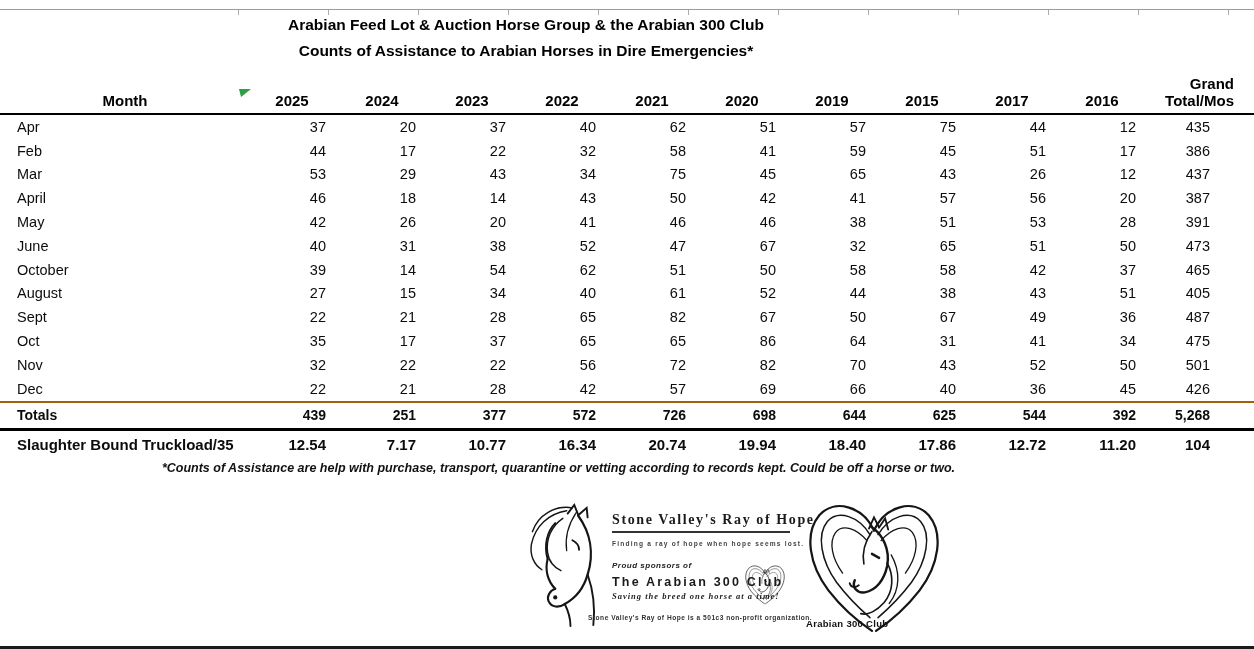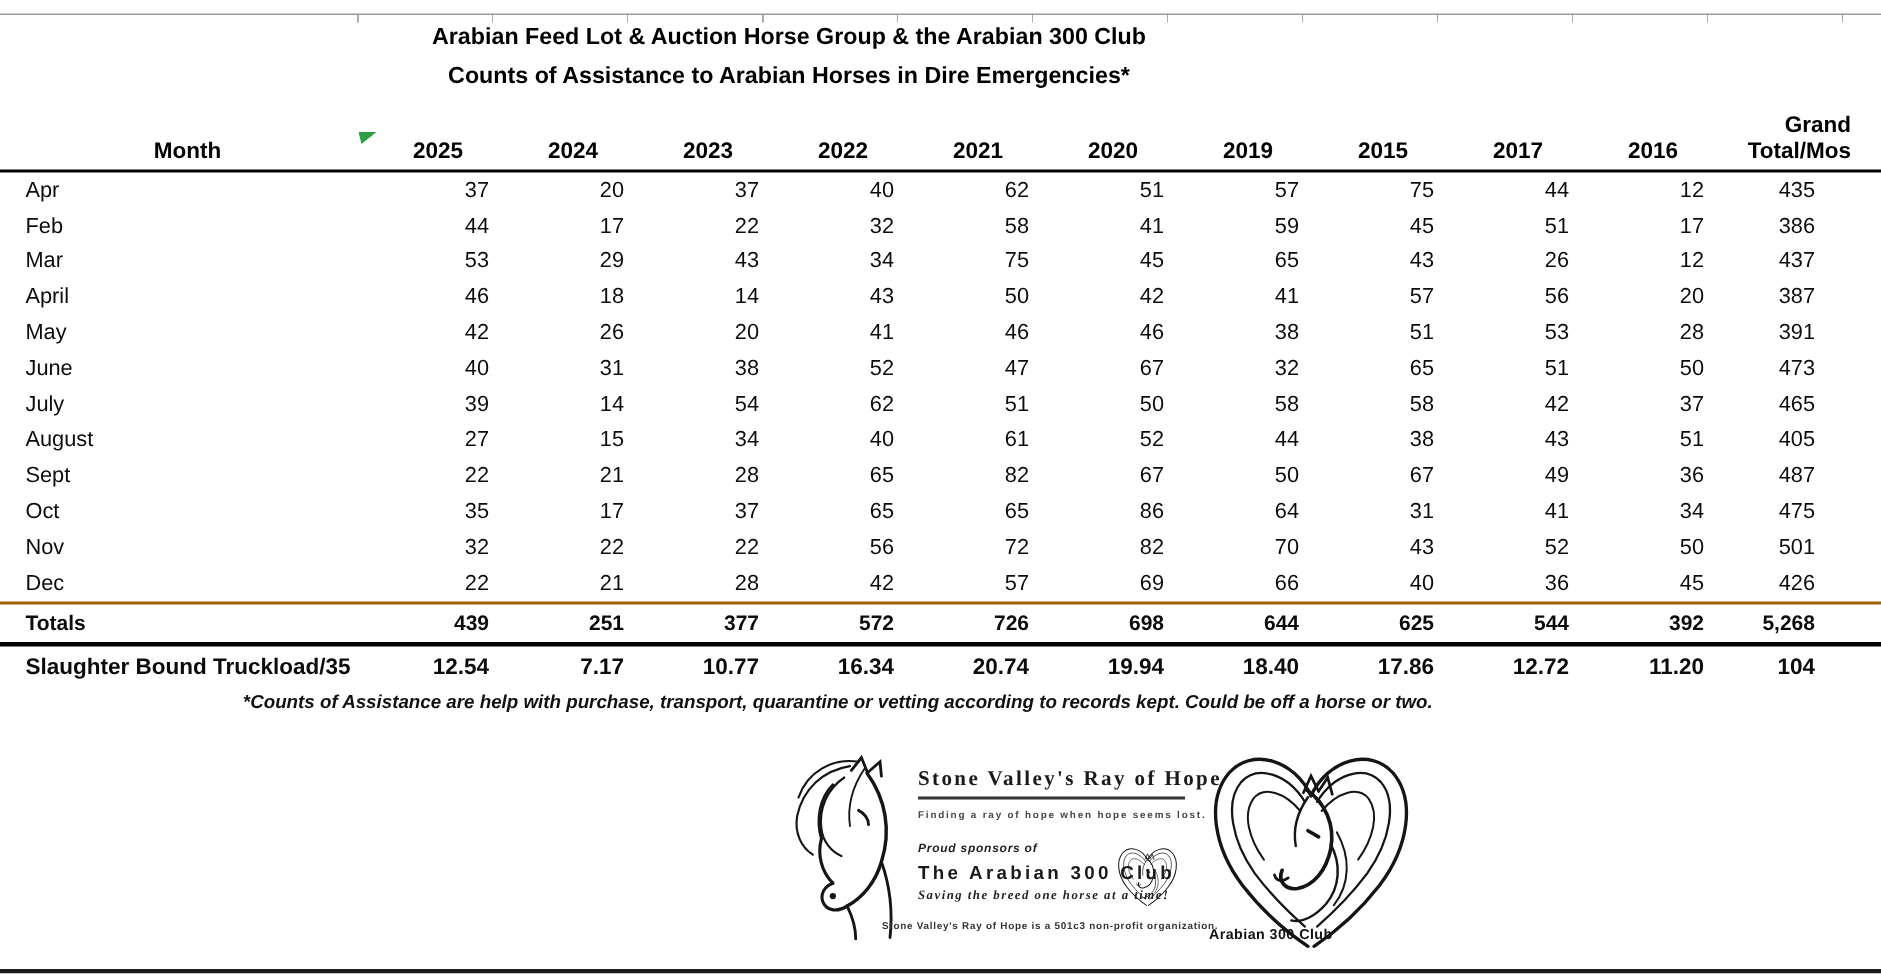--- a/index.html
+++ b/index.html
@@ -228,21 +228,21 @@
           <td class="num">52</td>
           <td class="num">47</td>
           <td class="num">67</td>
           <td class="num">32</td>
           <td class="num">65</td>
           <td class="num">51</td>
           <td class="num">50</td>
           <td class="num grand">473</td>
         </tr>
         <tr>
-          <td class="month-cell">July</td>
+          <td class="month-cell">October</td>
           <td class="num">39</td>
           <td class="num">14</td>
           <td class="num">54</td>
           <td class="num">62</td>
           <td class="num">51</td>
           <td class="num">50</td>
           <td class="num">58</td>
           <td class="num">58</td>
           <td class="num">42</td>
           <td class="num">37</td>

